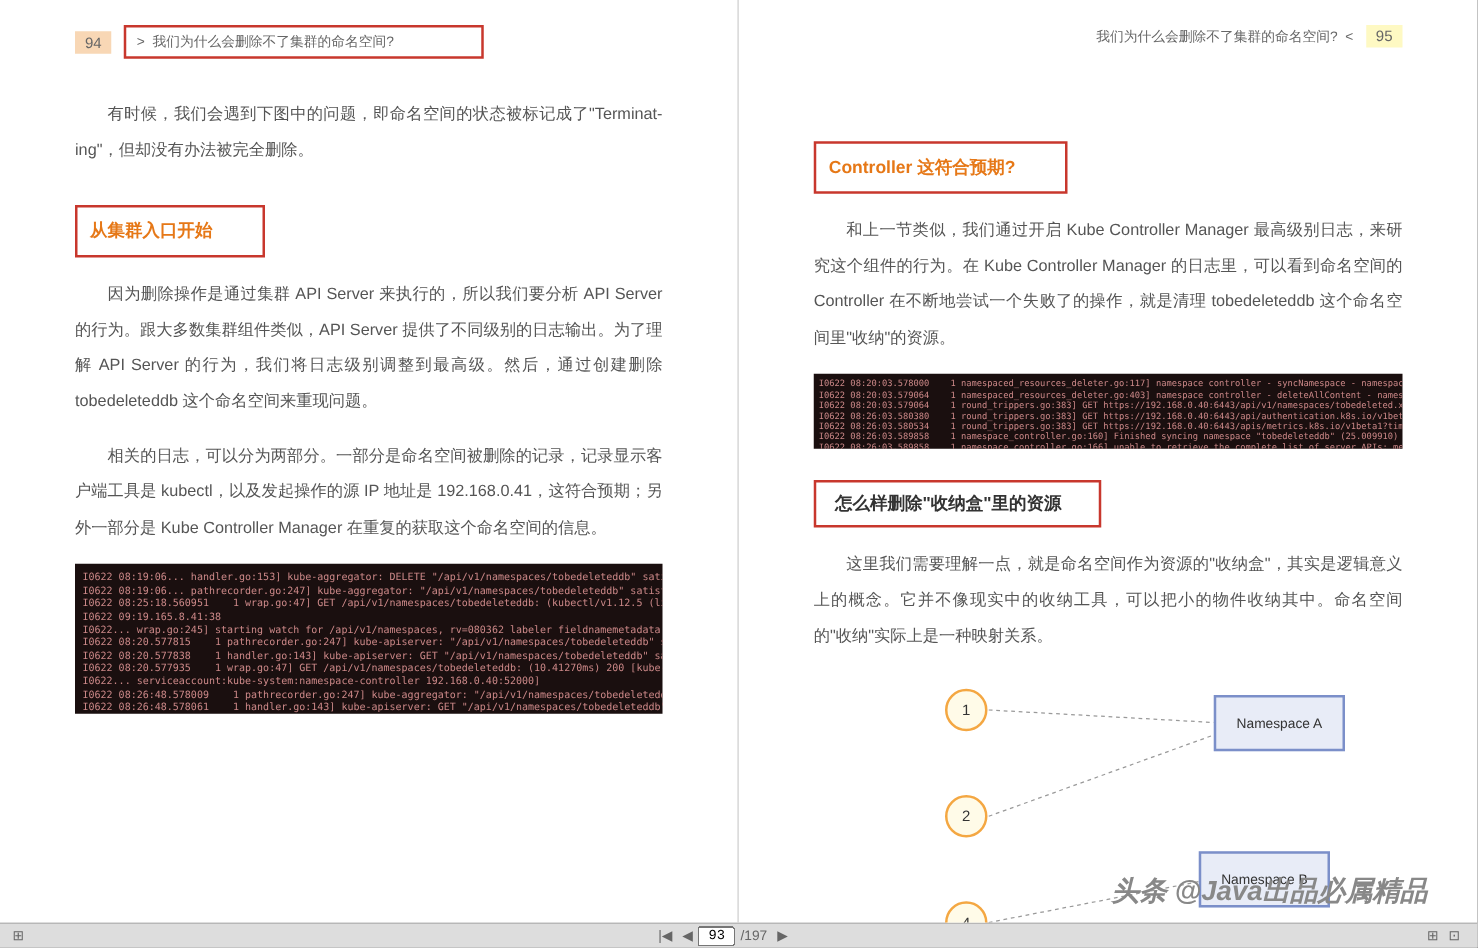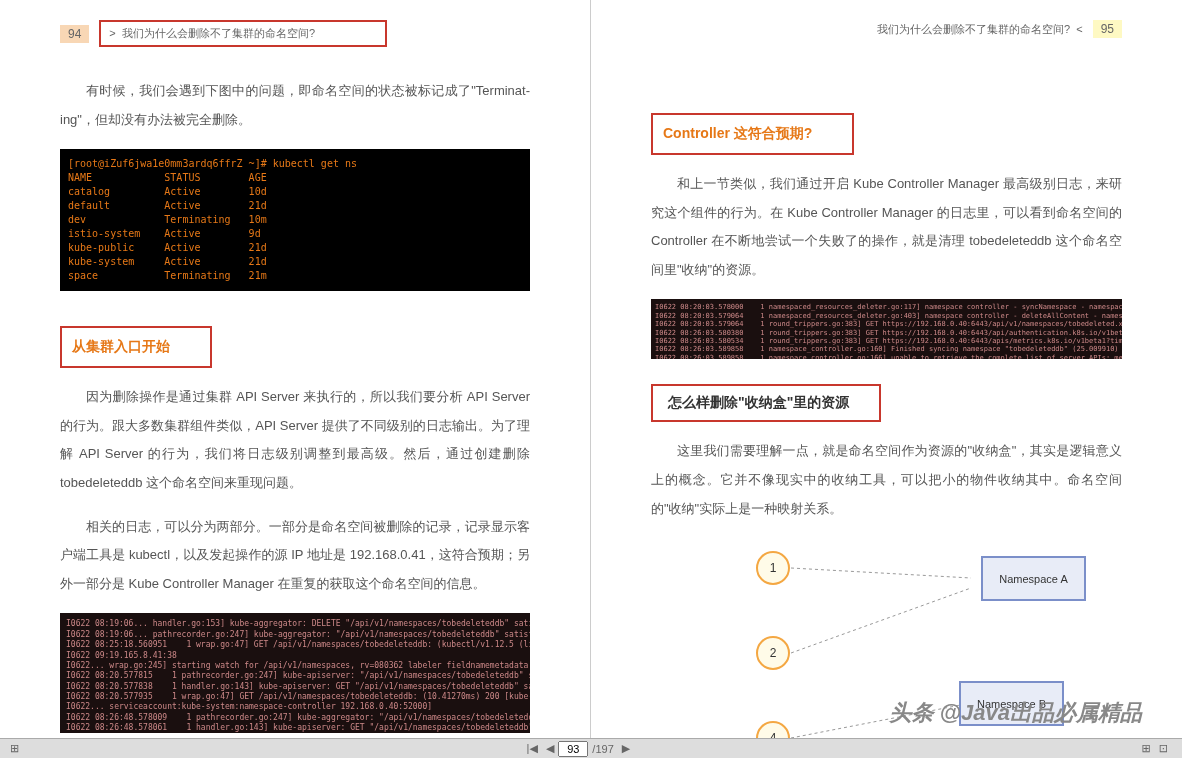--- a/index.html
+++ b/index.html
@@ -32,29 +32,20 @@
 <body>
 
 <div class="viewer">
 
   <div class="page page-left">
     <div class="header header-left">
       <span class="pnum">94</span>
       <span class="bc">&gt;&nbsp;&nbsp;<span>我们为什么会删除不了集群的命名空间?</span></span>
     </div>
     <div class="body-text">有时候，我们会遇到下图中的问题，即命名空间的状态被标记成了"Terminat-ing"，但却没有办法被完全删除。</div>
-    <div class="terminal"><span class="hdr">[root@iZuf6jwa1e0mm3ardq6ffrZ ~]# kubectl get ns
-NAME            STATUS        AGE
-catalog         Active        10d
-default         Active        21d
-dev             Terminating   10m
-istio-system    Active        9d
-kube-public     Active        21d
-kube-system     Active        21d
-space           Terminating   21m</span></div>
     <div class="section-title">从集群入口开始</div>
     <div class="body-text">因为删除操作是通过集群 API Server 来执行的，所以我们要分析 API Server 的行为。跟大多数集群组件类似，API Server 提供了不同级别的日志输出。为了理解 API Server 的行为，我们将日志级别调整到最高级。然后，通过创建删除 tobedeleteddb 这个命名空间来重现问题。</div>
     <div class="body-text">相关的日志，可以分为两部分。一部分是命名空间被删除的记录，记录显示客户端工具是 kubectl，以及发起操作的源 IP 地址是 192.168.0.41，这符合预期；另外一部分是 Kube Controller Manager 在重复的获取这个命名空间的信息。</div>
     <div class="terminal2">I0622 08:19:06... handler.go:153] kube-aggregator: DELETE "/api/v1/namespaces/tobedeleteddb" satisfied by nonGoRestful
 I0622 08:19:06... pathrecorder.go:247] kube-aggregator: "/api/v1/namespaces/tobedeleteddb" satisfied by prefix /api/
 I0622 08:25:18.560951    1 wrap.go:47] GET /api/v1/namespaces/tobedeleteddb: (kubectl/v1.12.5 (linux/amd64) kubernetes/8c8561c) 192.168.0.41:52000
 I0622 09:19.165.8.41:38
 I0622... wrap.go:245] starting watch for /api/v1/namespaces, rv=080362 labeler fieldnamemetadata
 I0622 08:20.577815    1 pathrecorder.go:247] kube-apiserver: "/api/v1/namespaces/tobedeleteddb" satisfied by prefix /api/v
 I0622 08:20.577838    1 handler.go:143] kube-apiserver: GET "/api/v1/namespaces/tobedeleteddb" satisfied by gorestful with webservice /api/v1
@@ -88,31 +79,31 @@
     <div class="body-text">这里我们需要理解一点，就是命名空间作为资源的"收纳盒"，其实是逻辑意义上的概念。它并不像现实中的收纳工具，可以把小的物件收纳其中。命名空间的"收纳"实际上是一种映射关系。</div>
     <div class="diagram">
       <svg class="conn">
         <line x1="140" y1="30" x2="320" y2="40" stroke="#999" stroke-width="1" stroke-dasharray="3,3"></line>
         <line x1="140" y1="115" x2="320" y2="50" stroke="#999" stroke-width="1" stroke-dasharray="3,3"></line>
         <line x1="140" y1="200" x2="320" y2="165" stroke="#999" stroke-width="1" stroke-dasharray="3,3"></line>
       </svg>
       <div class="circle" style="left:105px;top:13px">1</div>
       <div class="circle" style="left:105px;top:98px">2</div>
       <div class="circle" style="left:105px;top:183px">4</div>
-      <div class="box" style="left:330px;top:18px">Namespace A</div>
+      <div class="box" style="left:320px;top:18px">Namespace A</div>
       <div class="box" style="left:308px;top:143px">Namespace B</div>
     </div>
     <div class="watermark">头条 @Java出品必属精品</div>
   </div>
 </div>
 
 <div class="statusbar">
   <span>⊞</span>
   <div class="sp"></div>
   <span style="margin:0 4px">|◀</span>
   <span style="margin:0 4px">◀</span>
-  <input type="text" style="width: 30px; text-align: center; font-size: 11px;" value="93">
+  <input type="text" style="width: 30px; text-align: center; font-size: 11px; font-family: Liberation Mono, monospace;" value="93">
   <span style="margin:0 4px">/197</span>
   <span style="margin:0 4px">▶</span>
   <div class="sp"></div>
   <span style="margin:0 4px">⊞</span>
   <span style="margin:0 4px">⊡</span>
 </div>
 
 </body></html>

